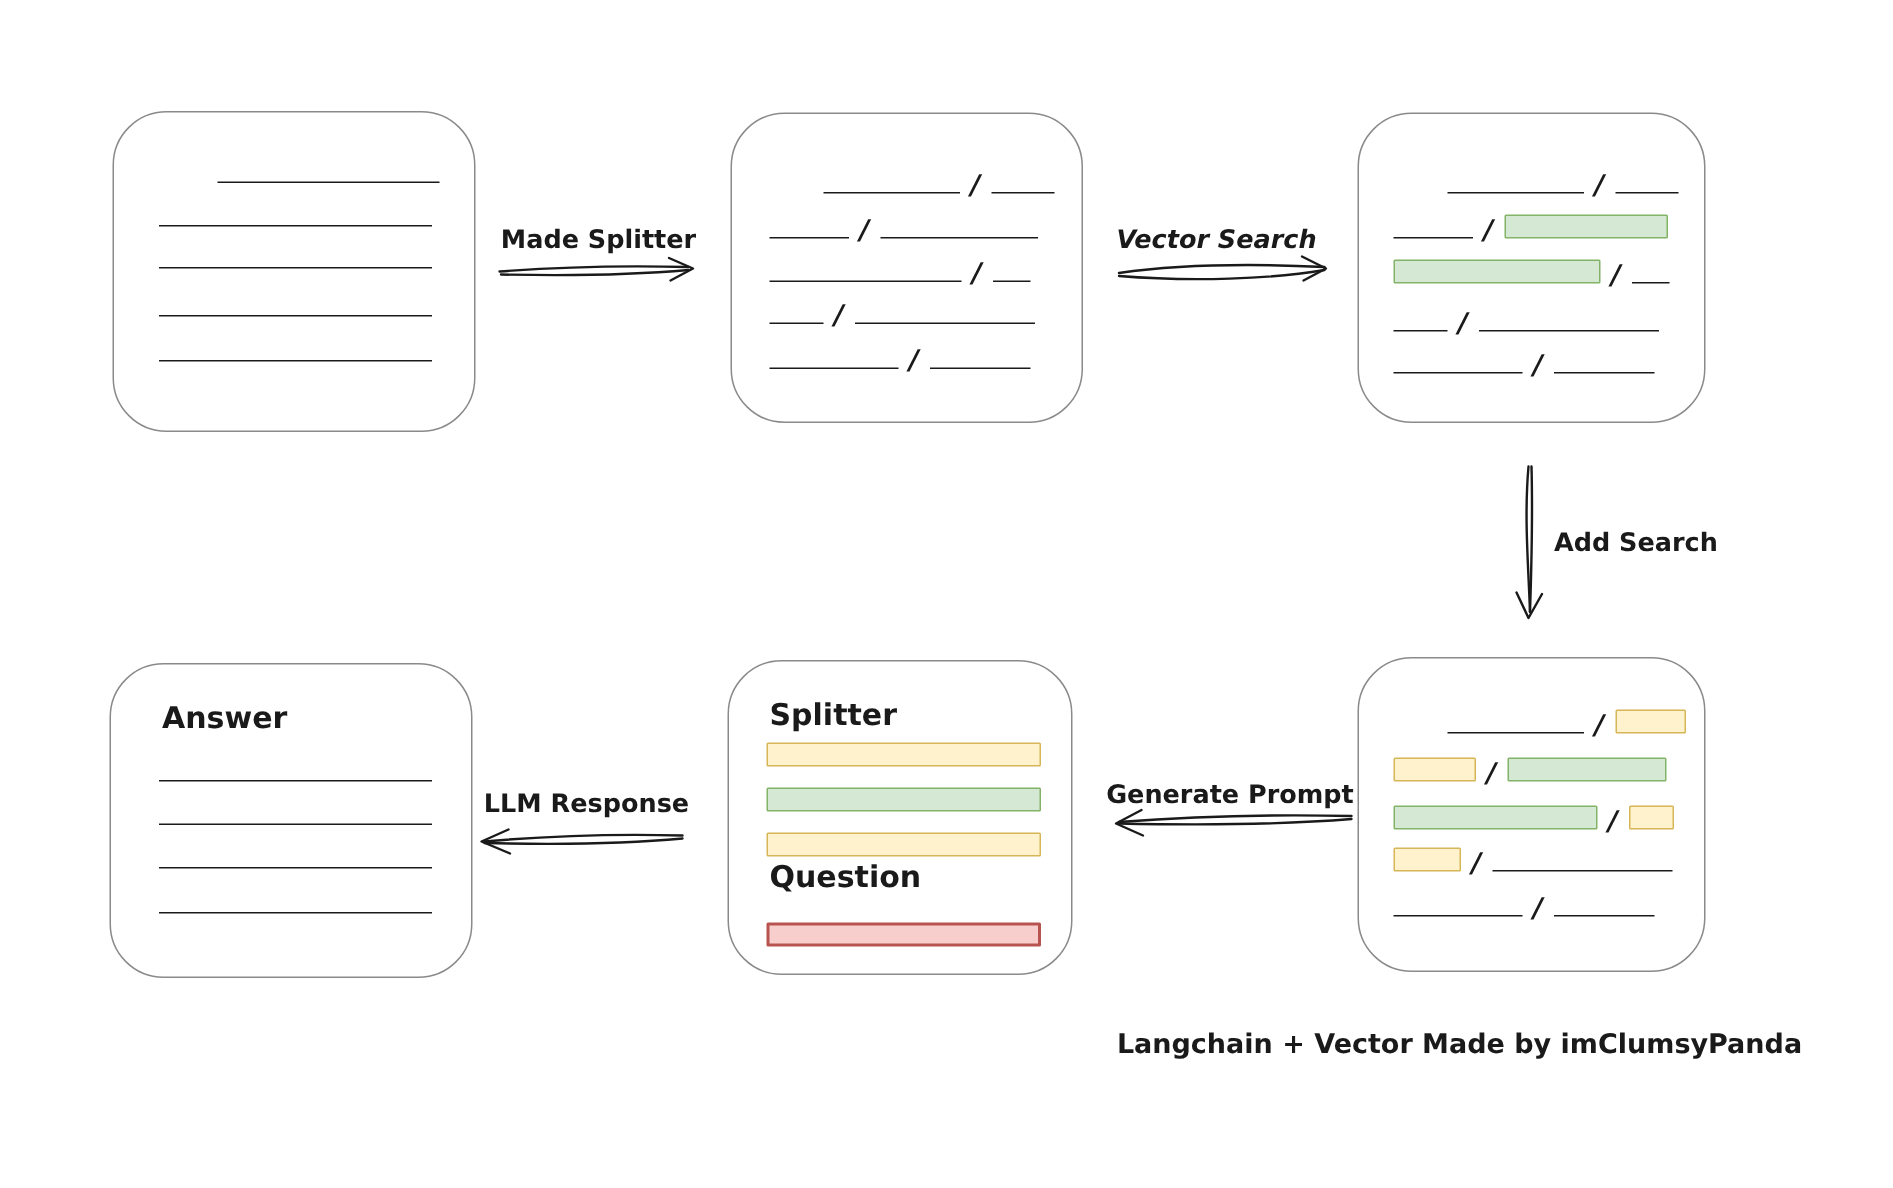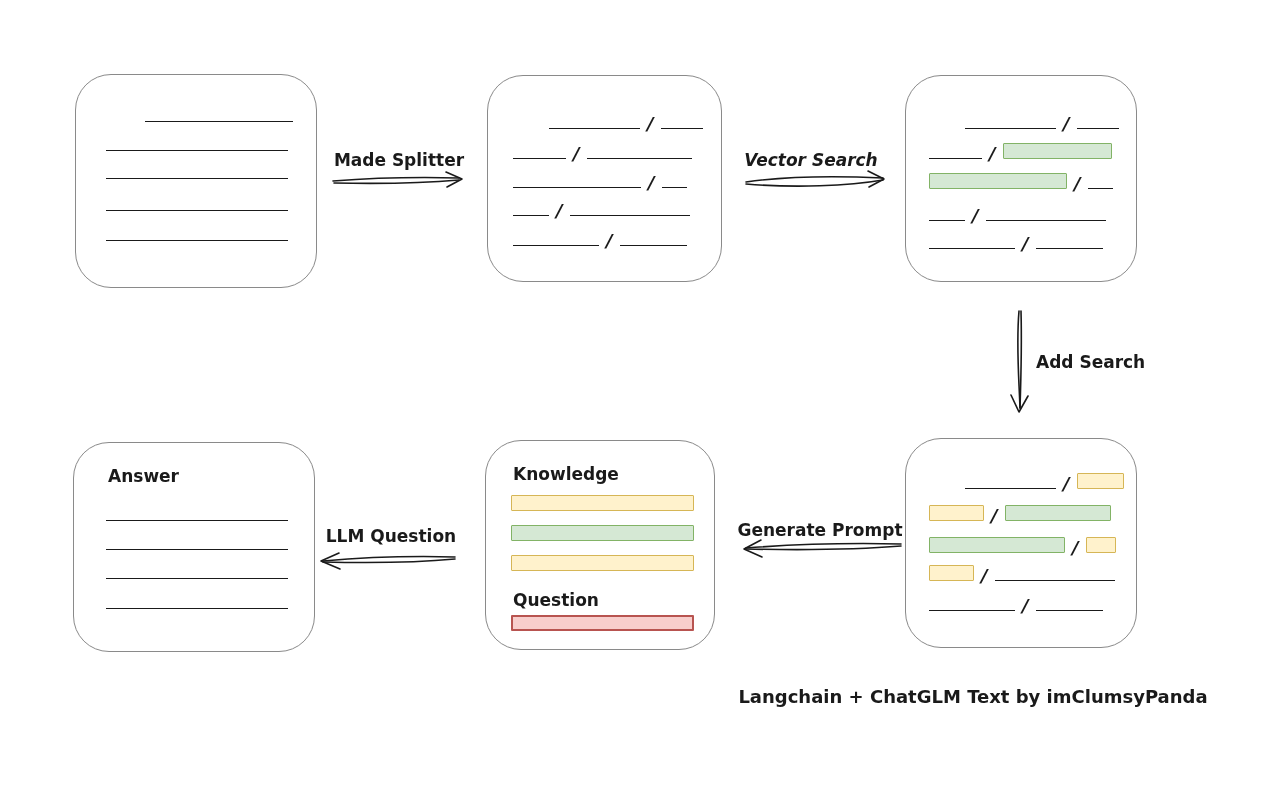--- a/index.html
+++ b/index.html
@@ -17,21 +17,21 @@
   .sp{display:inline-block;height:1px;flex:0 0 auto;}
   .ln{display:inline-block;height:0;border-bottom:1.7px solid var(--ink,#1a1a1a);flex:0 0 auto;}
   .sl{
     display:inline-block;flex:0 0 auto;font-size:18px;font-weight:600;font-style:italic;
     line-height:18px;margin-bottom:-4px;color:var(--ink,#1a1a1a);
   }
   .hl{display:inline-block;height:16px;box-sizing:border-box;border-radius:1px;flex:0 0 auto;}
   .hl.gb{background:var(--gfill,#d5e8d4);border:1.4px solid var(--gstroke,#82b366);}
   .hl.yb{background:var(--yfill,#fff2cc);border:1.4px solid var(--ystroke,#d6b656);}
   .hl.rb{background:var(--rfill,#f8cecc);border:2px solid var(--rstroke,#b85450);}
-  .boxlabel{position:absolute;font-size:17px;font-weight:600;white-space:nowrap;}
+  .boxlabel{position:absolute;font-size:20px;font-weight:600;white-space:nowrap;}
   .arrowlabel{
     position:absolute;font-size:17px;font-weight:600;white-space:nowrap;
     transform:translateX(-50%);
   }
   .arrowlabel.left-anchor{transform:none;}
   .caption{
     position:absolute;font-size:18px;font-weight:600;white-space:nowrap;
     transform:translateX(-50%);
   }
   svg.arrows{position:absolute;left:0;top:0;pointer-events:none;}
@@ -70,23 +70,23 @@
       <path d="M455 557 C418 556 368 557 323 561"></path>
       <path d="M455 559 C412 563 362 563 323 562"></path>
       <polyline points="339,553 321,561 340,569"></polyline>
     </g>
   </svg>
 
   <div class="arrowlabel" style="left:399px;top:150px;">Made Splitter</div>
   <div class="arrowlabel" style="left:811px;top:150px;font-style:italic;">Vector Search</div>
   <div class="arrowlabel left-anchor" style="left:1036px;top:352px;">Add Search</div>
   <div class="arrowlabel" style="left:820px;top:520px;">Generate Prompt</div>
-  <div class="arrowlabel" style="left:391px;top:526px;">LLM Question</div>
-
-  <div class="caption" style="left:973px;top:686px;">Langchain + ChatGLM Text by imClumsyPanda</div>
+  <div class="arrowlabel" style="left:391px;top:526px;">LLM Response</div>
+
+  <div class="caption" style="left:973px;top:686px;">Langchain + Vector Made by imClumsyPanda</div>
 
 <div class="box" style="left: 75px; top: 74px; width: 242px; height: 214px;">
       <div class="row" style="left: 30px; top: 25px;">
         <span class="sp" style="width: 32px;"></span>
         <span class="ln" style="width: 148px;"></span>
       </div>
       <div class="row" style="left: 30px; top: 54px;">
         <span class="ln" style="width: 182px;"></span>
       </div>
       <div class="row" style="left: 30px; top: 82px;">
@@ -177,31 +177,31 @@
         <span class="sl">/</span>
         <span class="ln" style="width: 120px;"></span>
       </div>
       <div class="row" style="left: 23px; top: 150px;">
         <span class="ln" style="width: 86px;"></span>
         <span class="sl">/</span>
         <span class="ln" style="width: 67px;"></span>
       </div>
     </div>
     <div class="box" style="left: 485px; top: 440px; width: 230px; height: 210px;">
-      <div class="boxlabel" style="left: 27px; top: 23px;">Knowledge</div>
+      <div class="boxlabel" style="left: 27px; top: 23px;">Splitter</div>
       <div class="row" style="left: 25px; top: 48px;">
         <span class="hl yb" style="width: 183px;"></span>
       </div>
       <div class="row" style="left: 25px; top: 78px;">
         <span class="hl gb" style="width: 183px;"></span>
       </div>
       <div class="row" style="left: 25px; top: 108px;">
         <span class="hl yb" style="width: 183px;"></span>
       </div>
-      <div class="boxlabel" style="left: 27px; top: 149px;">Question</div>
+      <div class="boxlabel" style="left: 27px; top: 131px;">Question</div>
       <div class="row" style="left: 25px; top: 168px;">
         <span class="hl rb" style="width: 183px;"></span>
       </div>
     </div>
     <div class="box" style="left: 73px; top: 442px; width: 242px; height: 210px;">
       <div class="boxlabel" style="left: 34px; top: 23px;">Answer</div>
       <div class="row" style="left: 32px; top: 56px;">
         <span class="ln" style="width: 182px;"></span>
       </div>
       <div class="row" style="left: 32px; top: 85px;">

